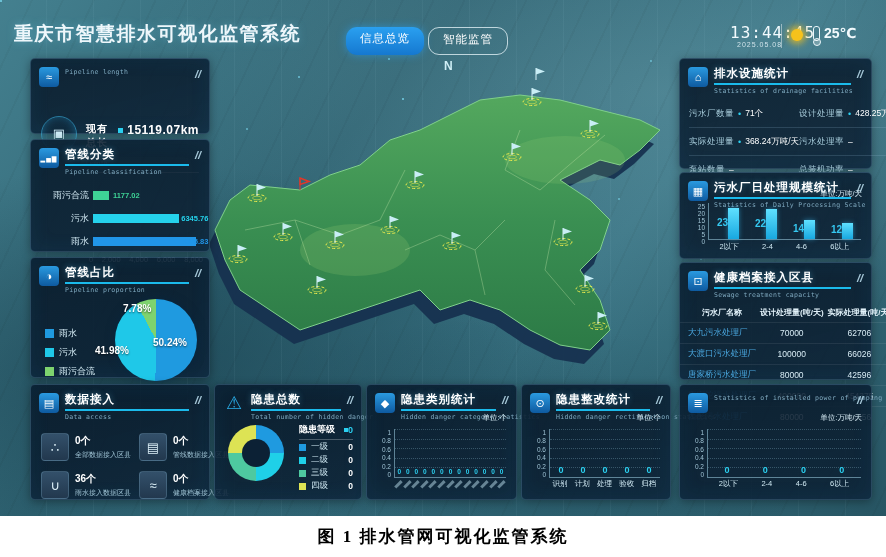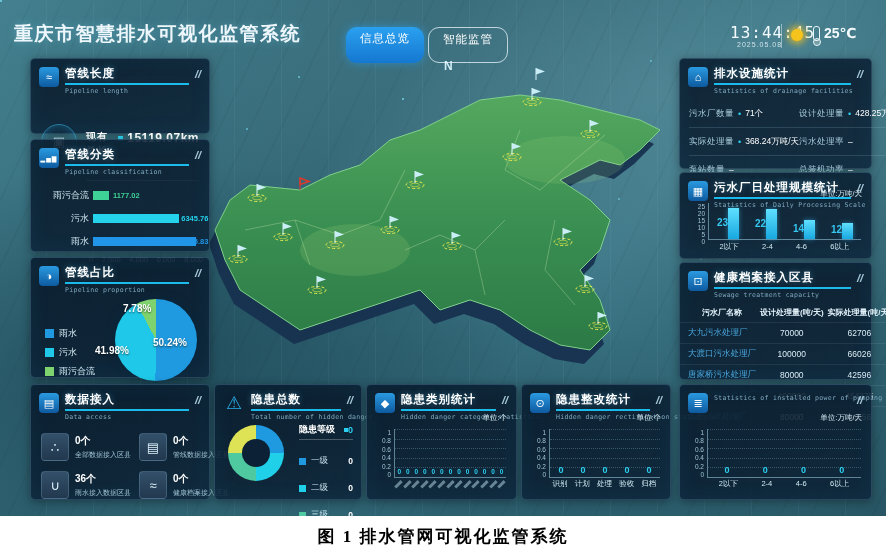--- a/index.html
+++ b/index.html
@@ -20,21 +20,21 @@
       box-shadow:402px 98px 0 rgba(130,230,255,.8), 492px 122px 0 rgba(130,230,255,.6),
                  298px 76px 0 rgba(130,230,255,.7), 618px 198px 0 rgba(130,230,255,.6),
                  246px 128px 0 rgba(130,230,255,.6), 700px 258px 0 rgba(130,230,255,.5),
                  388px 58px 0 rgba(130,230,255,.7), 560px 332px 0 rgba(130,230,255,.5),
                  650px 60px 0 rgba(130,230,255,.6);}
   .map{position:absolute;left:175px;top:50px;}
 
   
   .title{position:absolute;left:14px;top:21px;font-size:19px;font-weight:bold;color:#eef7fb;
          letter-spacing:1.5px;text-shadow:0 0 8px rgba(120,220,255,.35);}
-  .pill{position:absolute;top:27px;height:36px;line-height:22px;border-radius:11px;padding:0 14px;
+  .pill{position:absolute;top:27px;height:28px;line-height:22px;border-radius:11px;padding:0 14px;
         font-size:11.5px;color:#fff;letter-spacing:1px;box-sizing:border-box;cursor:pointer;}
   .pill.active{left:346px;background:linear-gradient(180deg,#2aa0f0,#1578d0);box-shadow:0 0 8px rgba(40,160,240,.6);}
   .pill.ghost{left:428px;border:1px solid rgba(235,248,252,.75);}
   .time{position:absolute;left:730px;top:23px;font-size:16px;color:#f2fafd;
         font-family:"DejaVu Sans Mono","Liberation Mono",monospace;letter-spacing:1px;}
   .date{position:absolute;left:737px;top:41px;font-size:7px;color:#cfe3ea;letter-spacing:1px;}
   .vdiv{position:absolute;left:781px;top:24px;width:1px;height:24px;background:rgba(255,255,255,.45);}
   .sun{position:absolute;left:791px;top:29px;width:12px;height:12px;border-radius:50%;
        background:#f6c21c;box-shadow:0 0 7px 3px rgba(246,194,28,.75);}
   .thermo{position:absolute;left:813px;top:26px;width:5px;height:13px;border:1px solid #eaf6fa;border-radius:3px;}
@@ -112,21 +112,21 @@
   .tlabel{font-size:7px;color:#9fc3d4;margin-top:2px;white-space:nowrap;}
 
   
   .donut{position:absolute;left:13px;top:40px;width:56px;height:56px;border-radius:50%;}
   .hole{position:absolute;inset:14px;border-radius:50%;background:#0c2135;}
   .p5legend{position:absolute;left:84px;top:38px;right:8px;}
   .p5h{display:flex;align-items:center;font-size:9px;font-weight:bold;color:#fff;
        border-bottom:1px solid rgba(255,255,255,.25);padding-bottom:3px;margin-bottom:1px;justify-content:space-between;}
   .p5h .sqb{margin-left:auto;margin-right:0;width:4px;height:4px;}
   .p5h .lv{color:#2bd0f0;font-weight:bold;}
-  .lrow{display:flex;align-items:center;gap:5px;font-size:8.5px;color:#cfe8f2;margin:15px 0;}
+  .lrow{display:flex;align-items:center;gap:5px;font-size:8.5px;color:#cfe8f2;margin:1px 0;}
   .lsq{width:7px;height:7px;flex:0 0 7px;}
   .lval{margin-left:auto;color:#fff;font-weight:bold;}
 
   
   .zwrap{position:absolute;left:8px;right:8px;top:44px;bottom:5px;}
   .unit{position:absolute;right:9px;font-size:7.5px;color:#d8ecf5;top:28px;}
   .yax{position:absolute;left:0;top:0;bottom:16px;width:16px;display:flex;flex-direction:column;
        justify-content:space-between;align-items:flex-end;font-size:6.5px;color:#9fc3d4;}
   .parea{position:absolute;left:19px;right:2px;top:0;bottom:16px;
          border-left:1px solid rgba(160,210,230,.55);border-bottom:1px solid rgba(160,210,230,.55);}
@@ -302,21 +302,20 @@
     <div class="date">2025.05.08</div>
     <div class="vdiv"></div>
     <div class="sun"></div>
     <div class="thermo"></div>
     <div class="temp">25℃</div>
 
     <div class="panel" id="p1">
       <div class="phead">
         <span class="picon">≈</span>
         <div class="pt">
-          <div class="ptitle">管线长度</div>
           <div class="psub">Pipeline length</div>
         </div>
         <span class="pslash">//</span>
       </div>
       <div class="p1body">
         <div class="badge">
             <span>▣</span>
           </div>
         <div class="p1row">
           <div>

